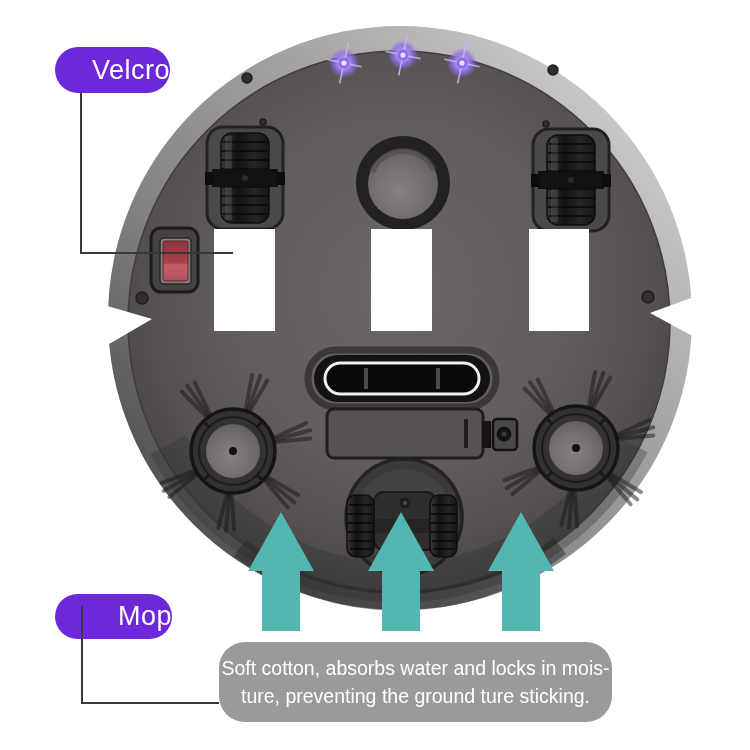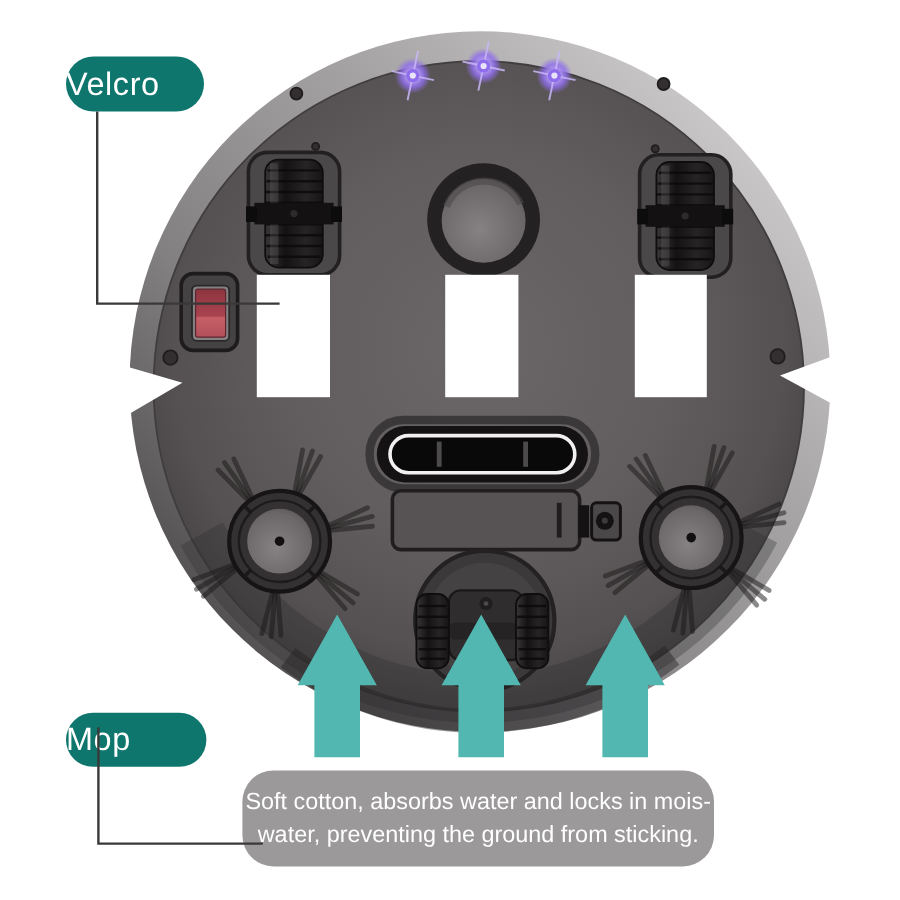--- a/index.html
+++ b/index.html
@@ -1,44 +1,44 @@
 <!DOCTYPE html>
 <html><head>
 <meta charset="utf-8">
 <style>
   html,body{margin:0;padding:0;background:#ffffff;}
   body{width:750px;height:750px;position:relative;overflow:hidden;
        font-family:"Liberation Sans", sans-serif;}
   .pill{
-    position:absolute;background:#0f766e;color:#ffffff;
-    border-radius:24px;display:flex;align-items:center;justify-content:flex-start;
+    position:absolute;background:#6d28d9;color:#ffffff;
+    border-radius:24px;display:flex;align-items:center;justify-content:flex-end;
     font-size:27px;font-weight:500;letter-spacing:.5px;z-index:1;
   }
   .pill.velcro{left:55px;top:47px;width:115px;height:46px;}
   .pill.mop{left:55px;top:594px;width:117px;height:45px;}
   .caption{
-    position:absolute;left:202px;top:642px;width:393px;height:80px;
+    position:absolute;left:219px;top:642px;width:393px;height:80px;
     background:#9b9999;border-radius:26px;color:#ffffff;
     display:flex;flex-direction:column;align-items:center;justify-content:center;
     font-size:19.5px;line-height:28px;z-index:1;text-align:center;
   }
   svg.overlay{position:absolute;left:0;top:0;z-index:2;pointer-events:none;}
 </style>
 </head>
 <body>
 
 <div class="pill velcro">
   <span>Velcro</span>
 </div>
 <div class="pill mop">
   <span>Mop</span>
 </div>
 <div class="caption">
   <div>Soft cotton, absorbs water and locks in mois-</div>
-  <div>water, preventing the ground from sticking.</div>
+  <div>ture, preventing the ground ture sticking.</div>
 </div>
 
 <svg class="overlay" width="750" height="750" viewBox="0 0 750 750">
   <defs>
     <linearGradient id="rimGrad" gradientUnits="userSpaceOnUse" x1="660" y1="90" x2="170" y2="560">
       <stop offset="0" stop-color="#d2d0d1"></stop>
       <stop offset="0.35" stop-color="#a5a3a4"></stop>
       <stop offset="0.68" stop-color="#828081"></stop>
       <stop offset="1" stop-color="#4a4748"></stop>
     </linearGradient>

